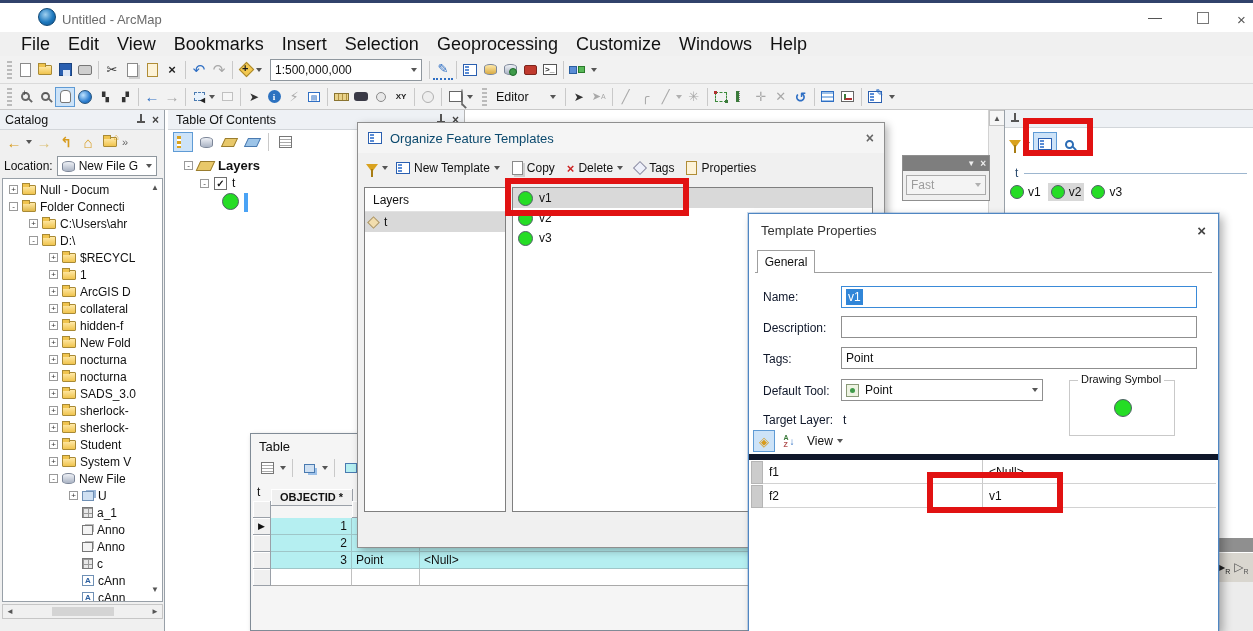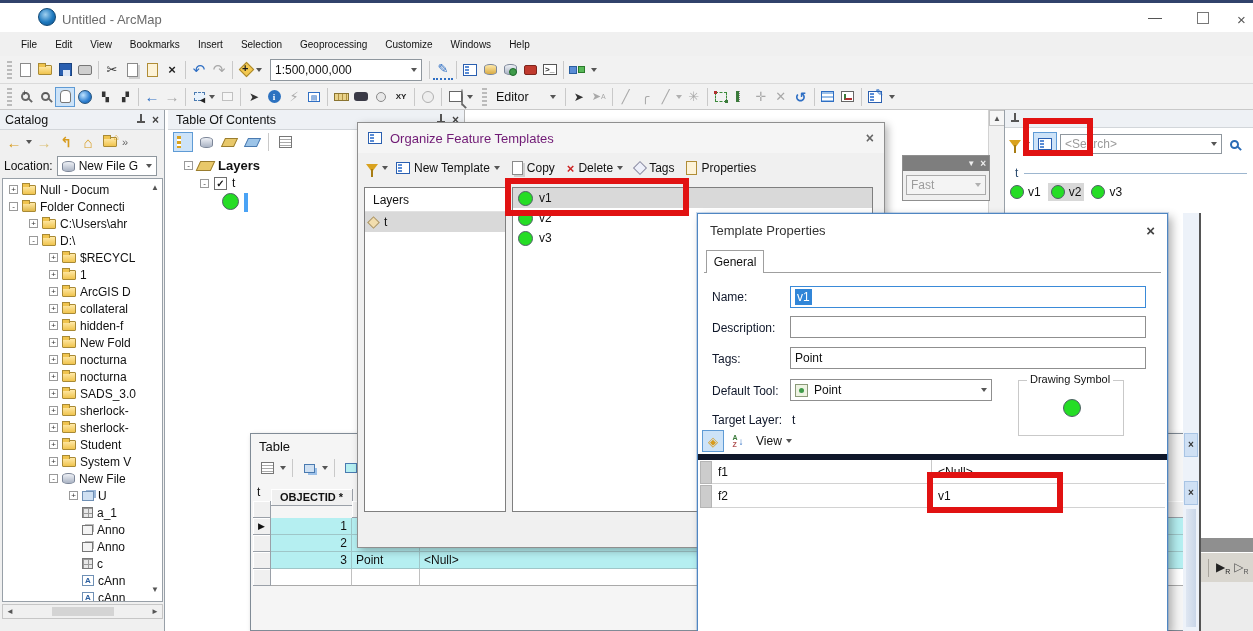--- a/index.html
+++ b/index.html
@@ -59,21 +59,21 @@
 
 <div class="abs" style="left:0;top:0;width:1253px;height:3px;background:#31426b"></div>
 <div class="abs flex" style="left:0;top:3px;width:1253px;height:29px;background:#fff">
   <div class="abs" style="left:38px;top:5px;width:18px;height:18px;border-radius:50%;background:radial-gradient(circle at 40% 35%,#9fd0f0,#1d78be 55%,#0f4f86);border:1px solid #0d4674"></div>
   <span class="abs" style="left:62px;top:9px;font-size:13px;color:#6b6b6b">Untitled - ArcMap</span>
   <span class="abs" style="left:1148px;top:6px;font-size:14px;color:#555">—</span>
   <span class="abs" style="left:1197px;top:9px;width:12px;height:12px;border:1px solid #777"></span>
   <span class="abs closex" style="left:1237px;top:8px;font-size:15px;font-weight:normal;color:#555">×</span>
 </div>
 
-<div class="abs flex" style="left:0;top:32px;width:1253px;height:24px;background:#f0f0f0;padding-left:12px;font-size:10px">
+<div class="abs flex" style="left:0;top:32px;width:1253px;height:24px;background:#f0f0f0;padding-left:12px;font-size:18px">
   <span style="padding:0 9px">File</span>
   <span style="padding:0 9px">Edit</span>
   <span style="padding:0 9px">View</span>
   <span style="padding:0 9px">Bookmarks</span>
   <span style="padding:0 9px">Insert</span>
   <span style="padding:0 9px">Selection</span>
   <span style="padding:0 9px">Geoprocessing</span>
   <span style="padding:0 9px">Customize</span>
   <span style="padding:0 9px">Windows</span>
   <span style="padding:0 9px">Help</span>
@@ -458,24 +458,20 @@
 <div class="abs" style="left:1004px;top:110px;width:249px;height:521px;background:#fff;border-left:1px solid #98a0a8;z-index:1">
   <div class="phead" style="height:18px">
     <span class="pin"></span>
   </div>
   <div class="flex" style="height:32px;padding-left:4px;gap:3px">
     <span class="funnel"></span>
     <span class="car"></span>
     <span class="tb sel" style="min-width:24px;height:24px">
         <span class="i-grid"></span>
       </span>
-    <div class="combo" style="width:162px;height:20px;justify-content:space-between">
-      <span style="color:#9a9a9a">&lt;Search&gt;</span>
-      <span class="car"></span>
-    </div>
     <span class="tb" style="min-width:18px">
         <span class="i-magb"></span>
       </span>
   </div>
   <div class="abs flex" style="left:10px;top:56px;width:232px;gap:6px">
     <span style="color:#2a4a6e">t</span>
     <span style="flex:1;height:1px;background:#9db6cf"></span>
   </div>
   <div class="abs flex" style="left:2px;top:72px;height:20px">
     <span class="flex" style="gap:4px;padding:2px 3px">
@@ -568,21 +564,21 @@
 
   <div class="cell gridhead" style="left:2px;top:135px;width:18px;height:17px"></div>
   <div class="cell wcell" style="left:20px;top:135px;width:81px;height:17px"></div>
   <div class="cell wcell" style="left:101px;top:135px;width:68px;height:17px"></div>
   <div class="cell wcell" style="left:169px;top:135px;width:776px;height:17px"></div>
 </div>
 
 <div class="abs" style="left:357px;top:122px;width:528px;height:426px;background:#f0f0f0;border:1px solid #8f8f8f;box-shadow:3px 3px 8px rgba(0,0,0,.28);z-index:5">
   <div class="flex" style="height:30px;padding:0 10px;background:#f5f5f5">
     <span class="i-grid" style="margin-right:8px"></span>
-    <span class="dlgtitle" style="flex:1;color:#701a75">Organize Feature Templates</span>
+    <span class="dlgtitle" style="flex:1;color:#0c4a6e">Organize Feature Templates</span>
     <span class="closex" style="font-size:14px;color:#666">×</span>
   </div>
   <div class="flex" style="height:30px;padding-left:8px;gap:4px;font-size:12px">
     <span class="funnel"></span>
       <span class="car"></span>
     <span class="flex" style="gap:4px;padding:0 4px">
         <span class="i-grid"></span>
         <span>New Template</span>
         <span class="car"></span>
       </span>
@@ -638,21 +634,21 @@
 <div class="abs" style="left:1201px;top:213px;width:52px;height:418px;background:#fff;z-index:7">
   <div style="position:absolute;left:0;top:325px;width:52px;height:14px;background:#8f8f8f"></div>
   <div class="flex" style="position:absolute;left:0;top:339px;width:52px;height:30px;background:#d9d6cf;border-top:1px solid #fff;gap:4px;padding-left:4px">
     <span class="sep" style="background:#a8a49c"></span>
     <span style="color:#222;font-size:12px">▶<span style="font-size:7px;vertical-align:sub">R</span></span>
     <span style="color:#555;font-size:12px">▷<span style="font-size:7px;vertical-align:sub">R</span></span>
   </div>
   <div style="position:absolute;left:0;top:369px;width:52px;height:49px;background:#ececec"></div>
 </div>
 
-<div class="abs" style="left:697px;top:213px;width:471px;height:418px;background:#fff;border:1px solid #4f86c2;box-shadow:0 0 0 1px rgba(90,140,200,.3),4px 4px 9px rgba(0,0,0,.3);z-index:8">
+<div class="abs" style="left:748px;top:213px;width:471px;height:418px;background:#fff;border:1px solid #4f86c2;box-shadow:0 0 0 1px rgba(90,140,200,.3),4px 4px 9px rgba(0,0,0,.3);z-index:8">
   <div class="flex" style="height:32px;padding:0 12px">
     <span class="dlgtitle" style="flex:1;color:#333">Template Properties</span>
     <span class="closex" style="font-size:15px;color:#444">×</span>
   </div>
   <div class="abs" style="left:8px;top:36px;width:58px;height:23px;background:#fff;border:1px solid #9f9f9f;border-bottom:none;text-align:center;line-height:22px;z-index:2">
     <span>General</span>
   </div>
   <div class="abs" style="left:6px;top:58px;width:457px;height:1px;background:#9f9f9f"></div>
 
   <span class="fieldlbl" style="left:14px;top:76px">Name:</span>

